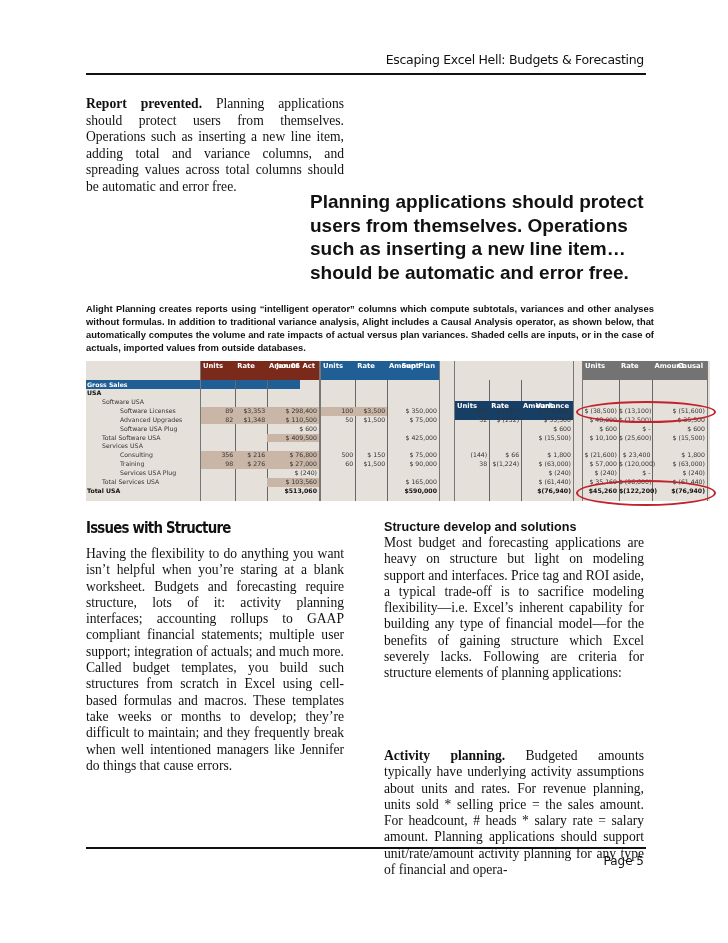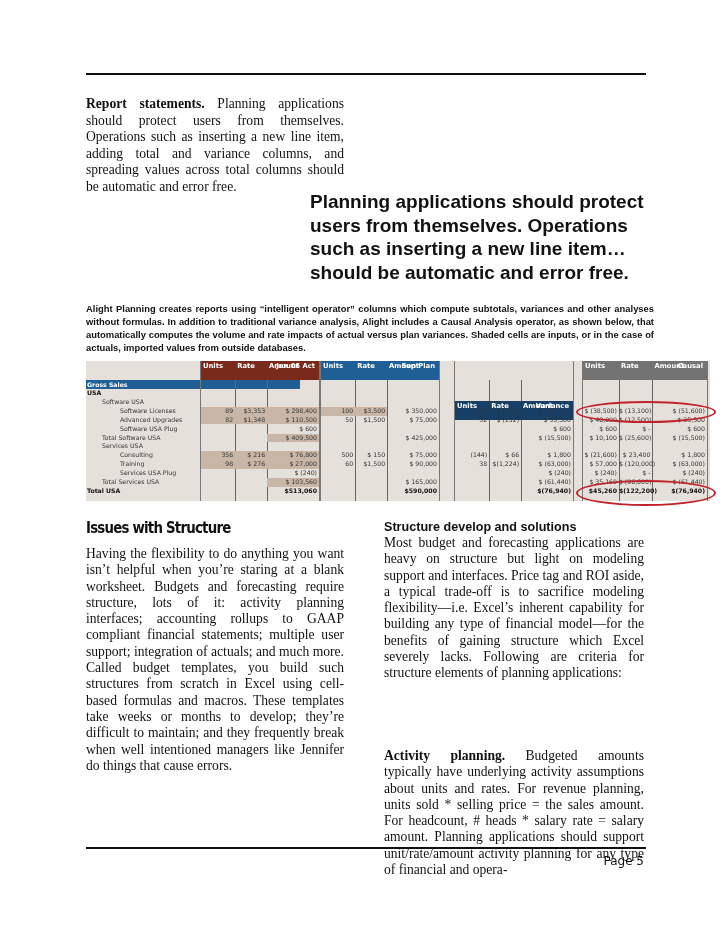--- a/index.html
+++ b/index.html
@@ -32,23 +32,24 @@
   .h2r{position:absolute;left:384px;top:520px;font-family:"Liberation Sans",sans-serif;font-weight:bold;font-size:12.6px;}
   .pr1{position:absolute;left:384px;top:535px;width:260px;font-size:13.6px;line-height:16.3px;text-align:justify;}
   .pr2{position:absolute;left:384px;top:712px;width:260px;font-size:13.6px;line-height:16.3px;text-align:justify;margin-top:36px;}
   .foot-rule{position:absolute;left:86px;top:847px;width:560px;height:2px;background:#111;}
   .foot{position:absolute;left:86px;top:854px;width:558px;text-align:right;font-family:"DejaVu Sans",sans-serif;font-size:12px;}
 </style>
 </head>
 <body>
 
 <div class="page">
+  <div class="hdr">Escaping Excel Hell: Budgets &amp; Forecasting</div>
   <div class="hdr-rule"></div>
 
-  <div class="p1 serif"><b class="lead">Report statements.</b><span> Planning applications should protect users from themselves. Operations such as inserting a new line item, adding total and variance columns, and spreading values across total columns should be automatic and error free.</span></div>
+  <div class="p1 serif"><b class="lead">Report prevented.</b><span> Planning applications should protect users from themselves. Operations such as inserting a new line item, adding total and variance columns, and spreading values across total columns should be automatic and error free.</span></div>
 
   <div class="pull">Planning applications should protect users from themselves. Operations such as inserting a new line item… should be automatic and error free.</div>
 
   <div class="caption">Alight Planning creates reports using “intelligent operator” columns which compute subtotals, variances and other analyses without formulas. In addition to traditional variance analysis, Alight includes a Causal Analysis operator, as shown below, that automatically computes the volume and rate impacts of actual versus plan variances. Shaded cells are inputs, or in the case of actuals, imported values from outside databases.</div>
 
   <div class="sheet" id="sheet">
     <div class="gs"><span style="padding-left:1px">Gross Sales</span></div>
   <div class="grp" style="left: 114px; width: 118px;">
         <div class="col-div" style="left: 34.22px;"></div>
         <div class="col-div" style="left: 66.08px;"></div>

